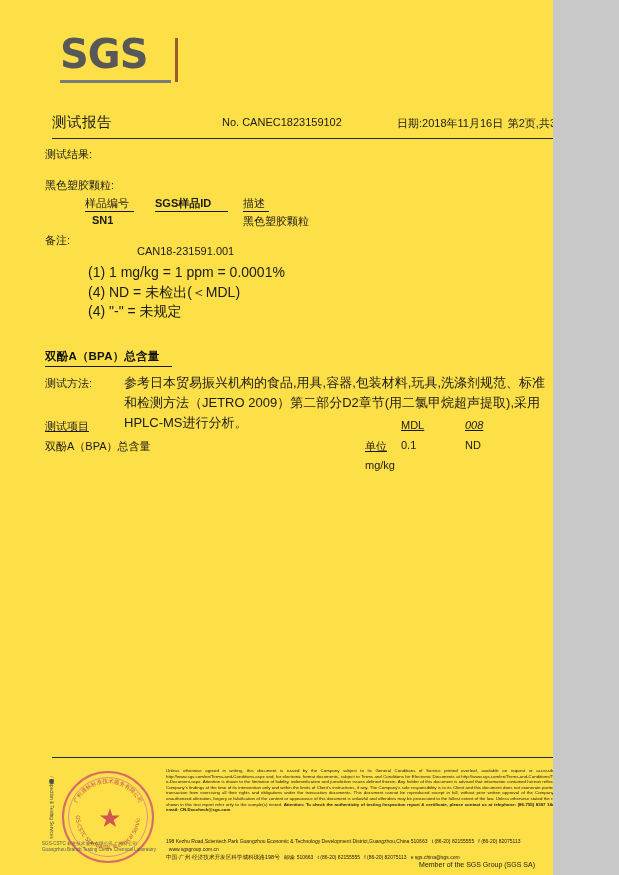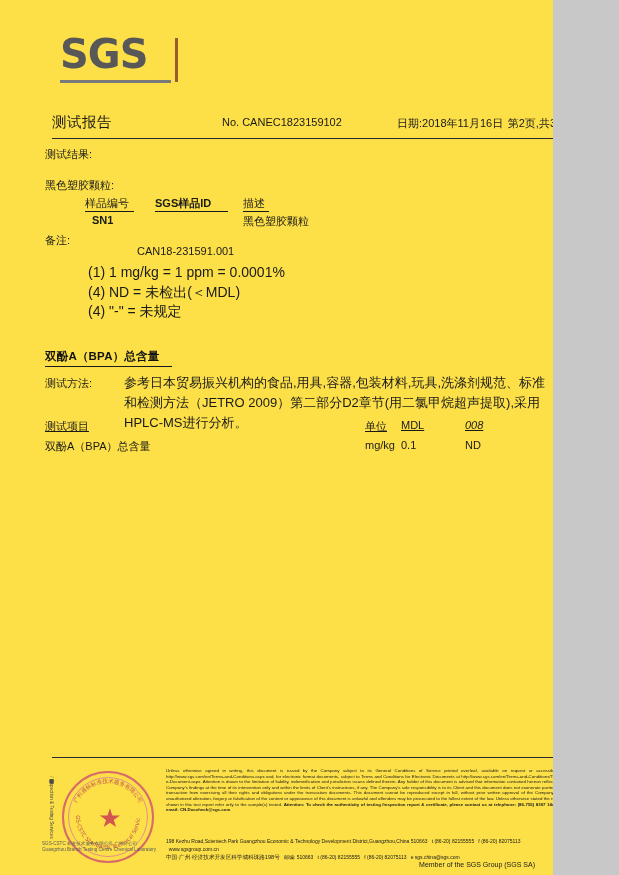--- a/index.html
+++ b/index.html
@@ -184,21 +184,21 @@
     top: 419px;
     width: 512px;
     font-size: 11px;
     color: #1a1a1a;
   }
   .res-table .hdr, .res-table .row {
     position: relative;
     height: 20px;
   }
   .res-table .col-item   { position: absolute; left: 0; }
-  .res-table .col-unit   { position: absolute; left: 320px; }
+  .res-table .col-unit   { position: absolute; left: 320px; margin-top: 20px; }
   .res-table .col-mdl    { position: absolute; left: 356px; }
   .res-table .col-001    { position: absolute; left: 420px; }
   .res-table .hdr .col-item,
   .res-table .hdr .col-unit,
   .res-table .hdr .col-mdl,
   .res-table .hdr .col-001 {
     text-decoration: underline;
   }
   .res-table .hdr .col-001 { font-style: italic; }
 

